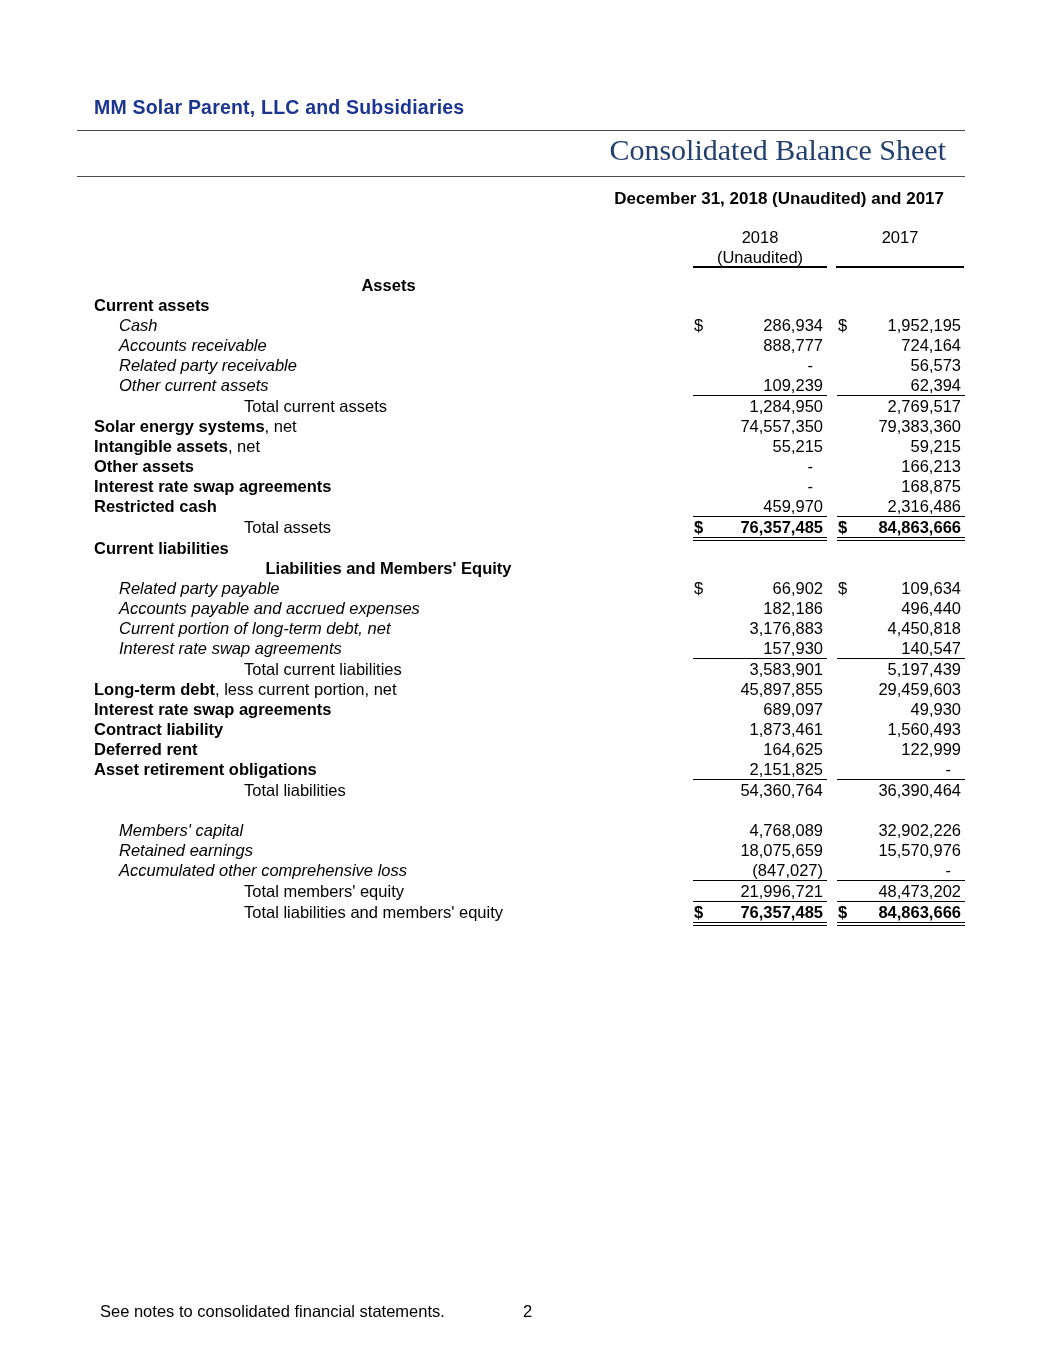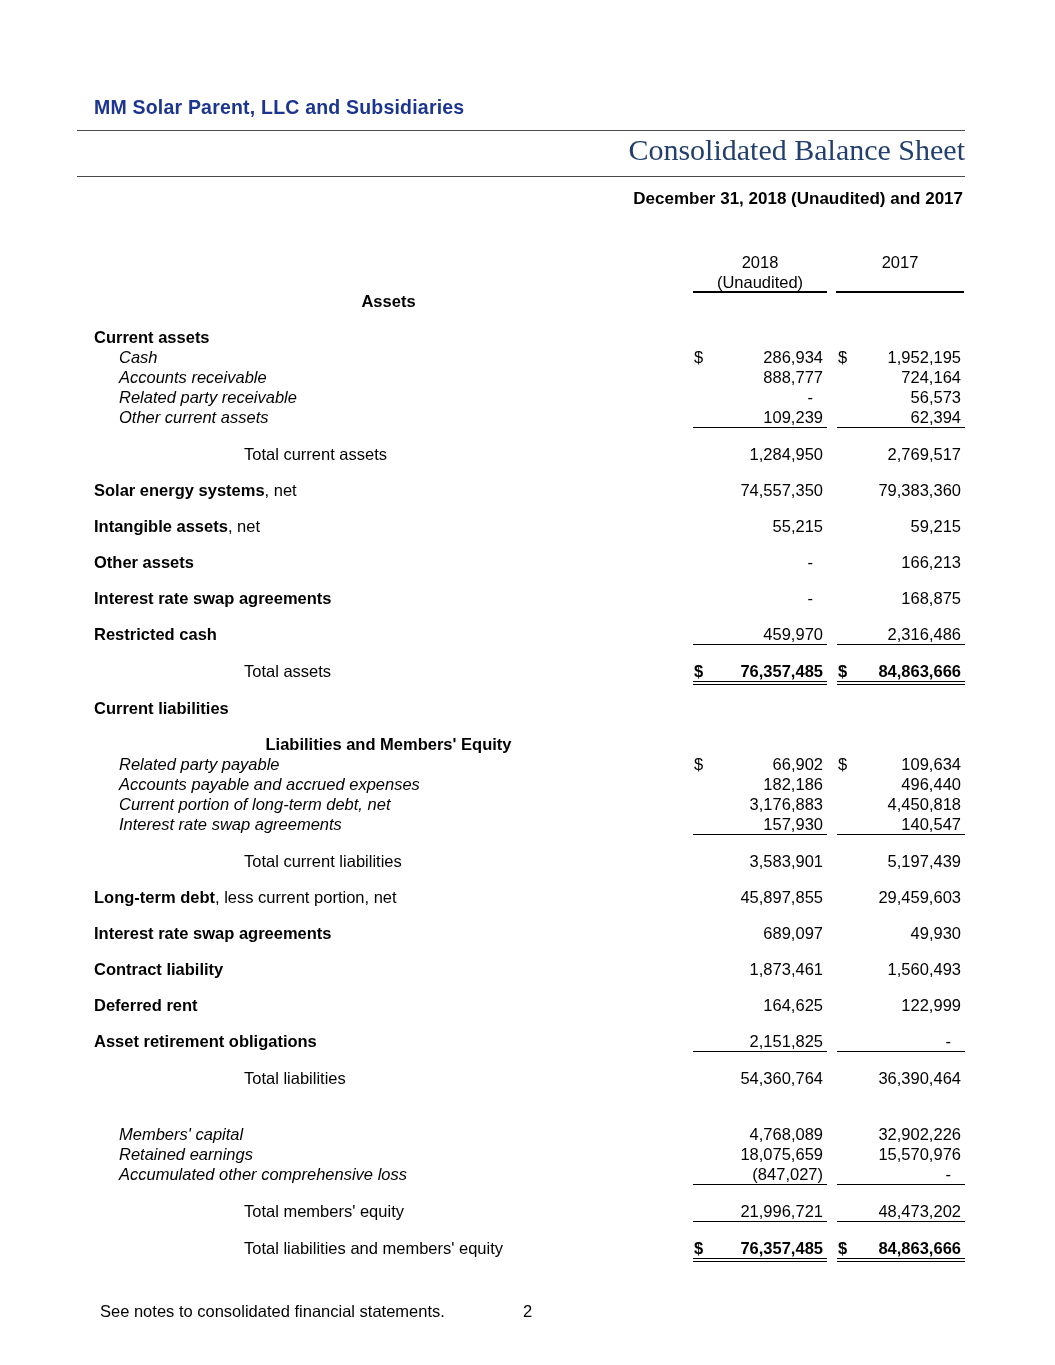--- a/index.html
+++ b/index.html
@@ -10,21 +10,20 @@
   }
   html,body{margin:0;padding:0;background:#ffffff;}
   .sheet{
     position:relative;
     width:1036px;height:1365px;
     background:#ffffff;
     font-family:"Liberation Sans","DejaVu Sans",sans-serif;
     font-size:16.5px;
     color:var(--ink);
     overflow:hidden;
-    padding-left:19px;
   }
   .company{
     position:absolute;left:94px;top:96px;
     font-size:19.5px;font-weight:bold;color:var(--company-blue);
     letter-spacing:0.2px;
   }
   .rule{
     position:absolute;left:77px;width:888px;height:0;
     border-top:1.5px solid var(--rule);
   }
@@ -33,32 +32,32 @@
   .doc-title{
     position:absolute;right:90px;top:133px;
     font-family:"Liberation Serif","DejaVu Serif",serif;
     font-size:30px;color:var(--title-blue);
   }
   .subtitle{
     position:absolute;right:92px;top:189px;
     font-size:17px;font-weight:bold;
   }
   .colhead{
-    position:absolute;top:252px;height:41px;
+    position:absolute;top:227px;height:41px;
     text-align:center;line-height:20px;
     border-bottom:2px solid #000;
     box-sizing:border-box;
   }
   .colhead.ch1{left:693px;width:134px;}
   .colhead.ch2{left:836px;width:128px;}
   .table{
     position:absolute;left:94px;top:275px;width:871px;
   }
   .row{display:flex;min-height:20px;line-height:20px;}
-  .row.heading,.row.group,.row.gline,.row.total,.row.grand{margin-top:16px;}
+  .row.heading,.row.group,.row.gline,.row.total,.row.grand{margin-top:0;}
   .row.heading .lbl{text-align:center;font-weight:bold;padding-left:0;}
   .row.group .lbl{font-weight:bold;}
   .lbl{flex:1;padding-right:10px;box-sizing:border-box;}
   .row.item .lbl{padding-left:25px;font-style:italic;}
   .row.total .lbl,.row.grand .lbl{padding-left:150px;}
   .lbl .b{font-weight:bold;}
   .cell{display:flex;align-items:baseline;box-sizing:border-box;}
   .cell.c1{width:134px;}
   .cell.c2{width:128px;margin-left:10px;}
   .cur{padding-left:1px;}

